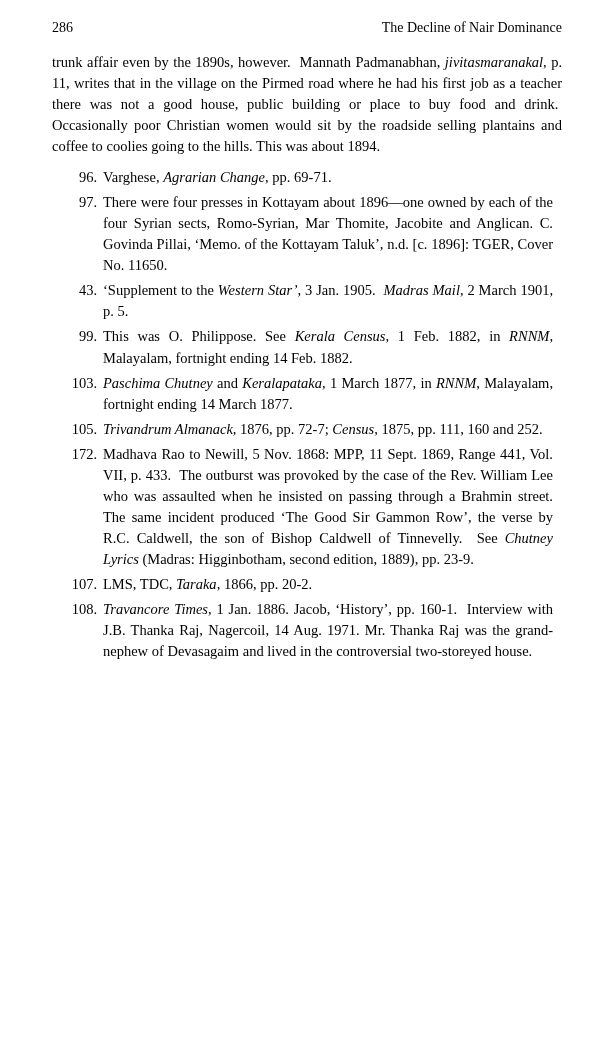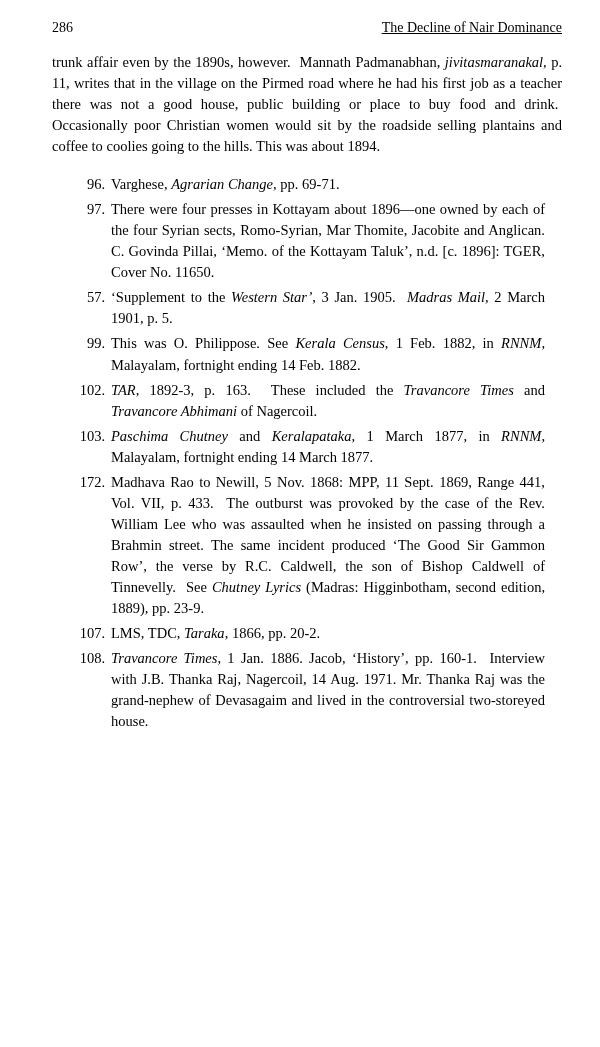--- a/index.html
+++ b/index.html
@@ -26,31 +26,30 @@
       align-items: baseline;
       margin-bottom: 14px;
       font-size: 14px;
       text-align: right;
     }
     .header-page-num {
       font-size: 14px;
     }
     .header-title {
       font-size: 14px;
-      text-decoration: underline;
     }
     .intro-paragraph {
       text-indent: 0;
       margin-bottom: 10px;
       text-align: justify;
     }
     .notes-list {
       list-style: none;
       padding: 0;
-      margin: 17px;
+      margin: 9px;
     }
     .notes-list li {
       display: flex;
       align-items: flex-start;
       text-align: justify;
       margin-bottom: 4px;
     }
     .note-num {
       min-width: 42px;
       text-align: right;
@@ -80,34 +79,34 @@
   <ul class="notes-list">
     <li>
       <span class="note-num">96.</span>
       <span class="note-content">Varghese, <em>Agrarian Change</em>, pp. 69-71.</span>
     </li>
     <li>
       <span class="note-num">97.</span>
       <span class="note-content">There were four presses in Kottayam about 1896—one owned by each of the four Syrian sects, Romo-Syrian, Mar Thomite, Jacobite and Anglican. C. Govinda Pillai, ‘Memo. of the Kottayam Taluk’, n.d. [c. 1896]: TGER, Cover No. 11650.</span>
     </li>
     <li>
-      <span class="note-num">57.</span>
+      <span class="note-num">43.</span>
       <span class="note-content">‘Supplement to the <em>Western Star’</em>, 3 Jan. 1905.&nbsp; <em>Madras Mail</em>, 2 March 1901, p. 5.</span>
     </li>
     <li>
       <span class="note-num">99.</span>
       <span class="note-content">This was O. Philippose. See <em>Kerala Census</em>, 1 Feb. 1882, in <em>RNNM</em>, Malayalam, fortnight ending 14 Feb. 1882.</span>
     </li>
     <li>
-      <span class="note-num">102.</span>
-      <span class="note-content"><em>TAR</em>, 1892-3, p. 163.&nbsp; These included the <em>Travancore Times</em> and <em>Travancore Abhimani</em> of Nagercoil.</span>
+      <span class="note-num">103.</span>
+      <span class="note-content"><em>Paschima Chutney</em> and <em>Keralapataka</em>, 1 March 1877, in <em>RNNM</em>, Malayalam, fortnight ending 14 March 1877.</span>
     </li>
     <li>
-      <span class="note-num">103.</span>
-      <span class="note-content"><em>Paschima Chutney</em> and <em>Keralapataka</em>, 1 March 1877, in <em>RNNM</em>, Malayalam, fortnight ending 14 March 1877.</span>
+      <span class="note-num">105.</span>
+      <span class="note-content"><em>Trivandrum Almanack</em>, 1876, pp. 72-7; <em>Census</em>, 1875, pp. 111, 160 and 252.</span>
     </li>
     <li>
       <span class="note-num">172.</span>
       <span class="note-content">Madhava Rao to Newill, 5 Nov. 1868: MPP, 11 Sept. 1869, Range 441, Vol. VII, p. 433.&nbsp; The outburst was provoked by the case of the Rev. William Lee who was assaulted when he insisted on passing through a Brahmin street. The same incident produced ‘The Good Sir Gammon Row’, the verse by R.C. Caldwell, the son of Bishop Caldwell of Tinnevelly.&nbsp; See <em>Chutney Lyrics</em> (Madras: Higginbotham, second edition, 1889), pp. 23-9.</span>
     </li>
     <li>
       <span class="note-num">107.</span>
       <span class="note-content">LMS, TDC, <em>Taraka</em>, 1866, pp. 20-2.</span>
     </li>
     <li>

